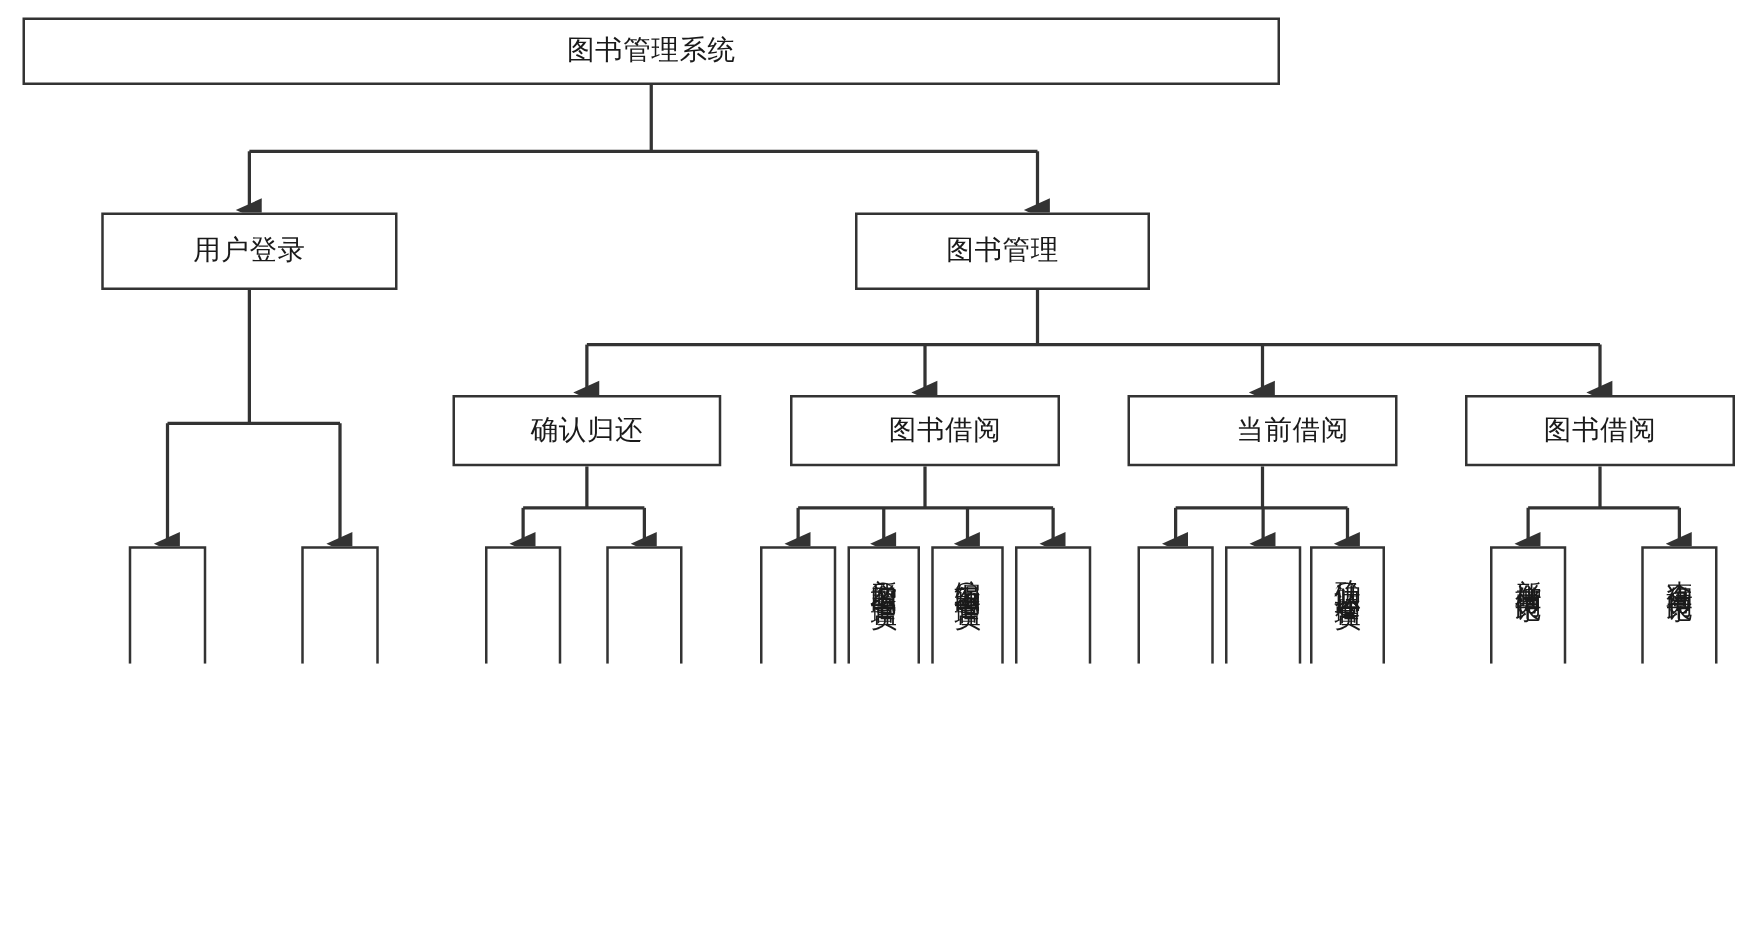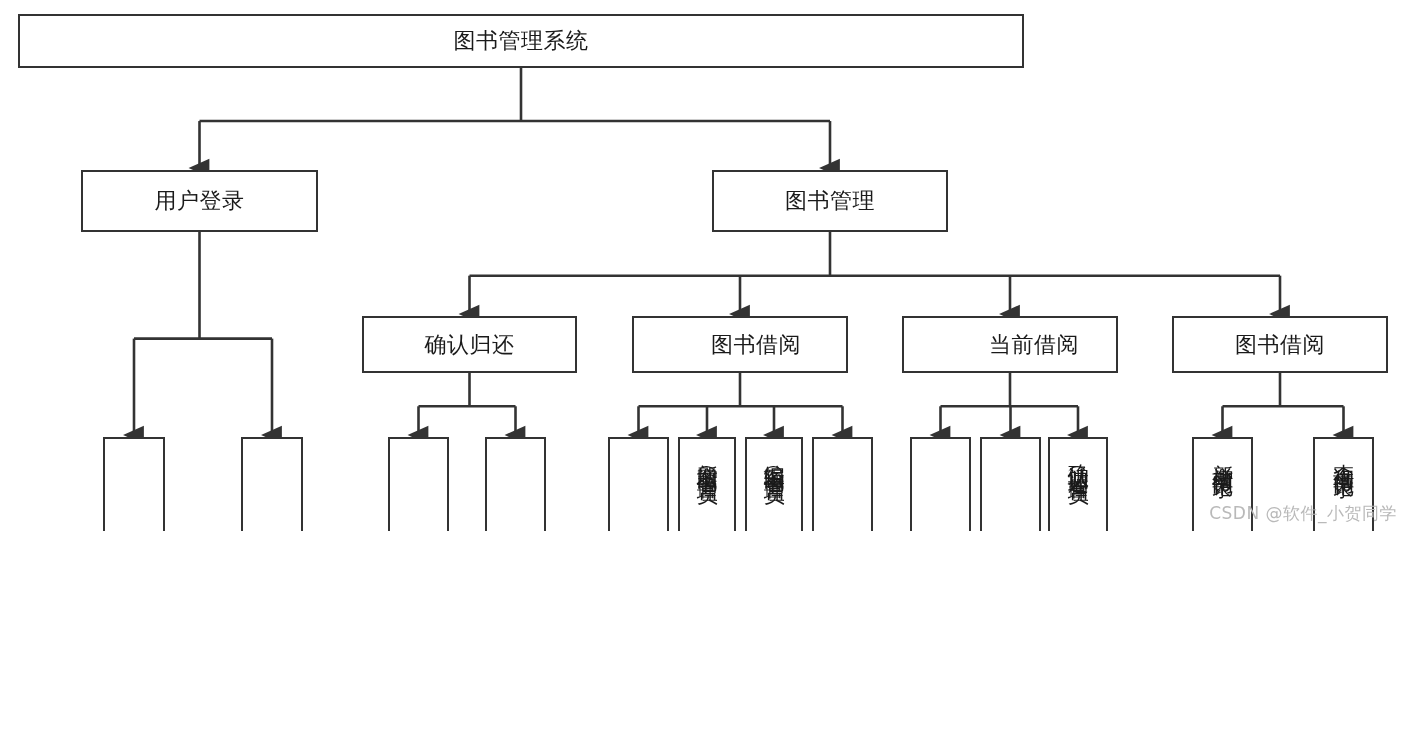--- a/index.html
+++ b/index.html
@@ -121,21 +121,21 @@
       </g>
   </svg>
 
   <div id="node-layer">
       <div class="node horiz" style="left: 18px; top: 14px; width: 1006px; height: 54px;">
         <span class="label">图书管理系统</span>
       </div>
       <div class="node horiz" style="left: 81px; top: 170px; width: 237px; height: 62px;">
         <span class="label">用户登录</span>
       </div>
-      <div class="node horiz" style="left: 712px; top: 170px; width: 236px; height: 62px;">
+      <div class="node horiz" style="left: 684px; top: 170px; width: 236px; height: 62px;">
         <span class="label">图书管理</span>
       </div>
       <div class="node horiz" style="left: 362px; top: 316px; width: 215px; height: 57px;">
         <span class="label">确认归还</span>
       </div>
       <div class="node horiz" style="left: 632px; top: 316px; width: 216px; height: 57px; padding-left: 32px;">
         <span class="label">图书借阅</span>
       </div>
       <div class="node horiz" style="left: 902px; top: 316px; width: 216px; height: 57px; padding-left: 48px;">
         <span class="label">当前借阅</span>
@@ -177,14 +177,13 @@
         <span class="label">确认归还（管理员）</span>
       </div>
       <div class="node vert" style="left: 1192px; top: 437px; width: 61px; height: 297px;">
         <span class="label">新增借阅记录</span>
       </div>
       <div class="node vert" style="left: 1313px; top: 437px; width: 61px; height: 297px;">
         <span class="label">查询借阅记录</span>
       </div>
     </div>
 
-  <div id="watermark">CSDN @软件_小贺同学</div>
 </div>
 
 </body></html>

